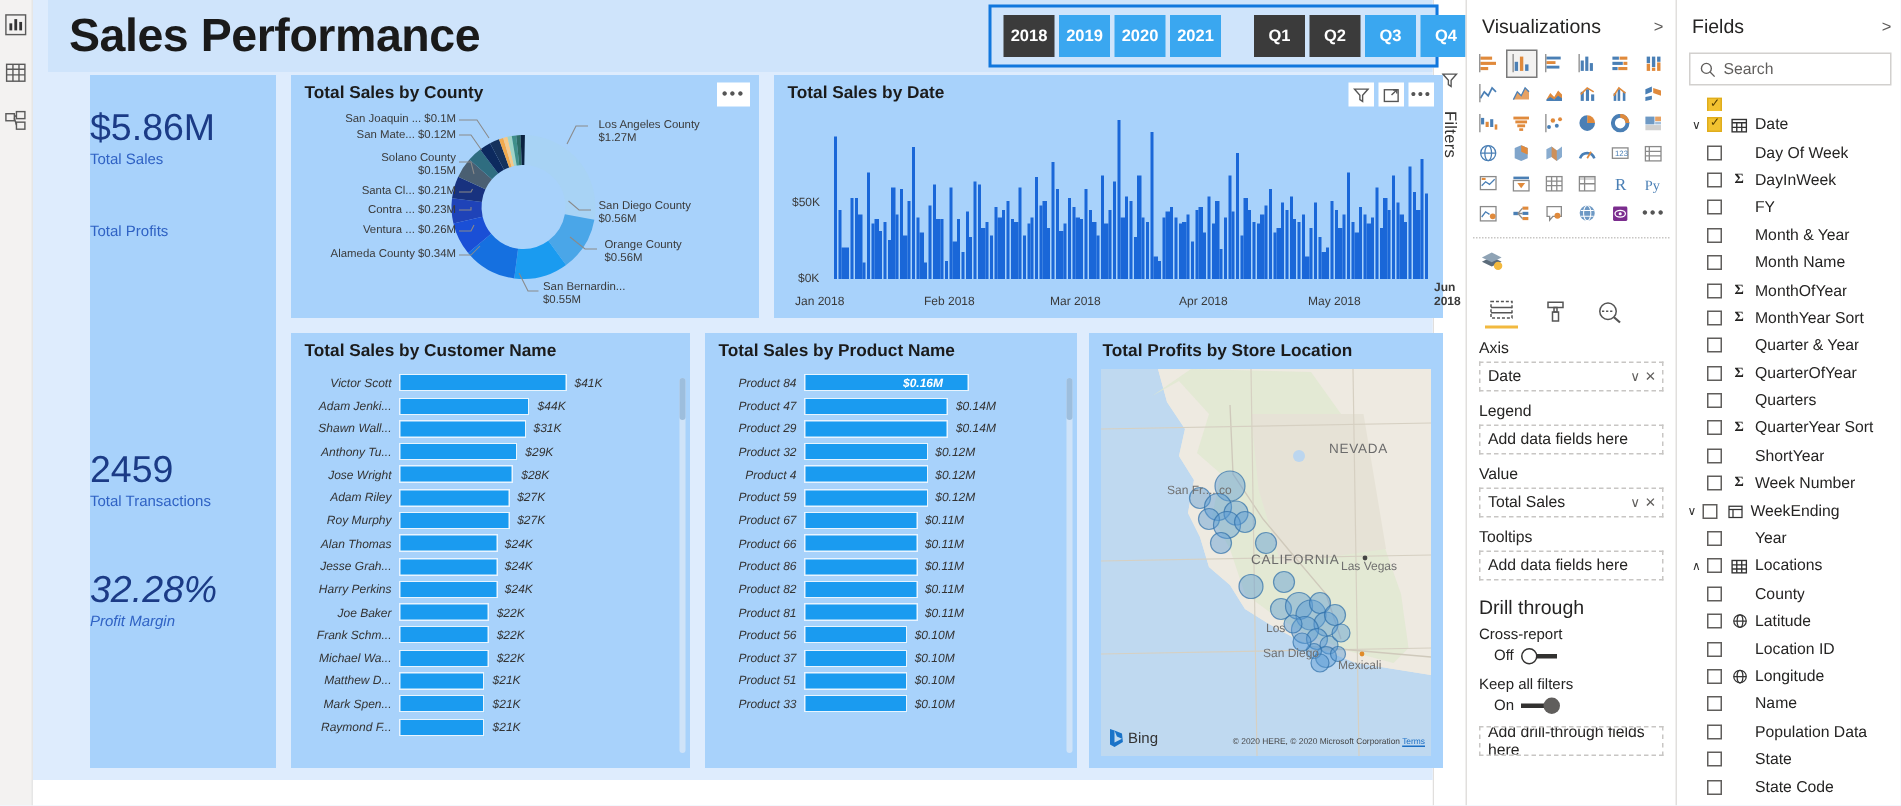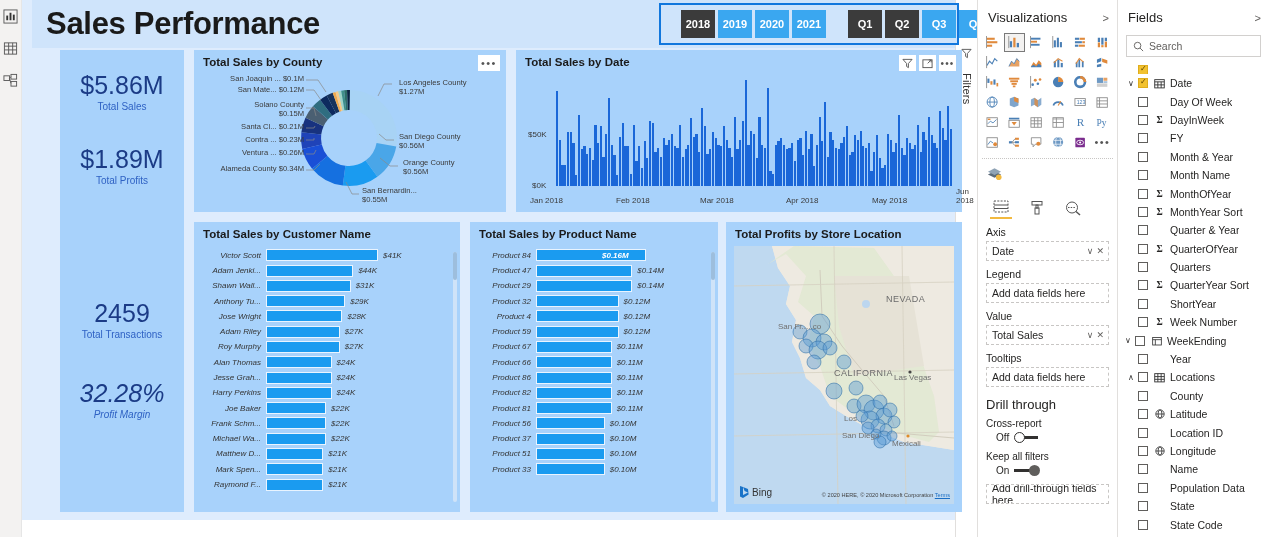--- a/index.html
+++ b/index.html
@@ -38,36 +38,36 @@
     font-size: 31px; font-weight: bold; color: #1a1a1a;
     letter-spacing: -0.3px; white-space: nowrap;
   }
 
   
   .slicer-group {
     position: absolute; left: 637px; top: 3px; width: 300px; height: 42px;
     border: 2px solid #1177dd; background: #cfe4fb;
     display: flex; align-items: center; padding: 0 8px; gap: 0px;
   }
-  .slicer-set { display: flex; gap: 3px; margin-left: 12px; }
+  .slicer-set { display: flex; gap: 3px; }
   .slicer-set.q { margin-left: 22px; }
   .slicer-btn {
     width: 34px; height: 28px; display: flex; align-items: center; justify-content: center;
     font-size: 11px; font-weight: bold; color: #ffffff; cursor: pointer;
     background: #3aa7f0;
   }
   .slicer-btn.sel { background: #3b3b3b; }
 
   
   .card { position: absolute; background: #a8d2fb; }
   .card-title { position: absolute; left: 9px; top: 6px; font-size: 11.5px; font-weight: bold; color: #1b1b1b; white-space: nowrap; }
 
   
   #kpi-card { left: 38px; top: 50px; width: 124px; height: 462px; }
-  .kpi { position: absolute; width: 100%; text-align: center; }
+  .kpi { position: absolute; width: 100%; }
   .kpi-value { font-size: 25px; color: #1b3b86; font-weight: 400; line-height: 1.05; }
   .kpi-label { font-size: 10px; color: #2f62c4; margin-top: 3px; }
 
   
   #donut-card { left: 172px; top: 50px; width: 312px; height: 162px; }
   .kebab {
     position: absolute; right: 6px; top: 5px; width: 22px; height: 16px;
     background: #ffffff; display: flex; align-items: center; justify-content: center;
     letter-spacing: 1.4px; font-size: 11px; color: #555; line-height: 6px; cursor: pointer;
   }
@@ -219,21 +219,20 @@
           <div class="slicer-btn">Q4</div>
         </div>
   </div>
 
   <div class="card" id="kpi-card">
         <div class="kpi" style="top: 22px;">
           <div class="kpi-value">$5.86M</div>
           <div class="kpi-label">Total Sales</div>
         </div>
         <div class="kpi" style="top: 96px;">
-          <div class="kpi-value">$1.89M</div>
           <div class="kpi-label">Total Profits</div>
         </div>
         <div class="kpi" style="top: 250px;">
           <div class="kpi-value">2459</div>
           <div class="kpi-label">Total Transactions</div>
         </div>
         <div class="kpi" style="top: 330px; font-style: italic;">
           <div class="kpi-value">32.28%</div>
           <div class="kpi-label">Profit Margin</div>
         </div>
@@ -446,21 +445,21 @@
             <div class="bar" style="height: 75.3623%; background: rgb(26, 103, 216); margin-right: 0.5px;"></div>
             <div class="bar" style="height: 53.6232%; background: rgb(26, 103, 216); margin-right: 0.5px;"></div>
           </div>
     </div>
     <div id="date-xticks">
           <div class="xlab" style="left: 14px;">Jan 2018</div>
           <div class="xlab" style="left: 100px;">Feb 2018</div>
           <div class="xlab" style="left: 184px;">Mar 2018</div>
           <div class="xlab" style="left: 270px;">Apr 2018</div>
           <div class="xlab" style="left: 356px;">May 2018</div>
-          <div class="xlab" style="left: 440px;">Jun 2018</div>
+          <div class="xlab" style="left: 440px; font-weight: bold;">Jun 2018</div>
         </div>
   </div>
 
   <div class="card" id="cust-card">
     <div class="card-title">Total Sales by Customer Name</div>
     <div class="barlist" id="cust-bars">
           <div class="brow">
             <div class="bname">Victor Scott</div>
             <div class="bfill" style="width: 112px; background: rgb(26, 155, 240);"></div>
             <div class="bval">$41K</div>

